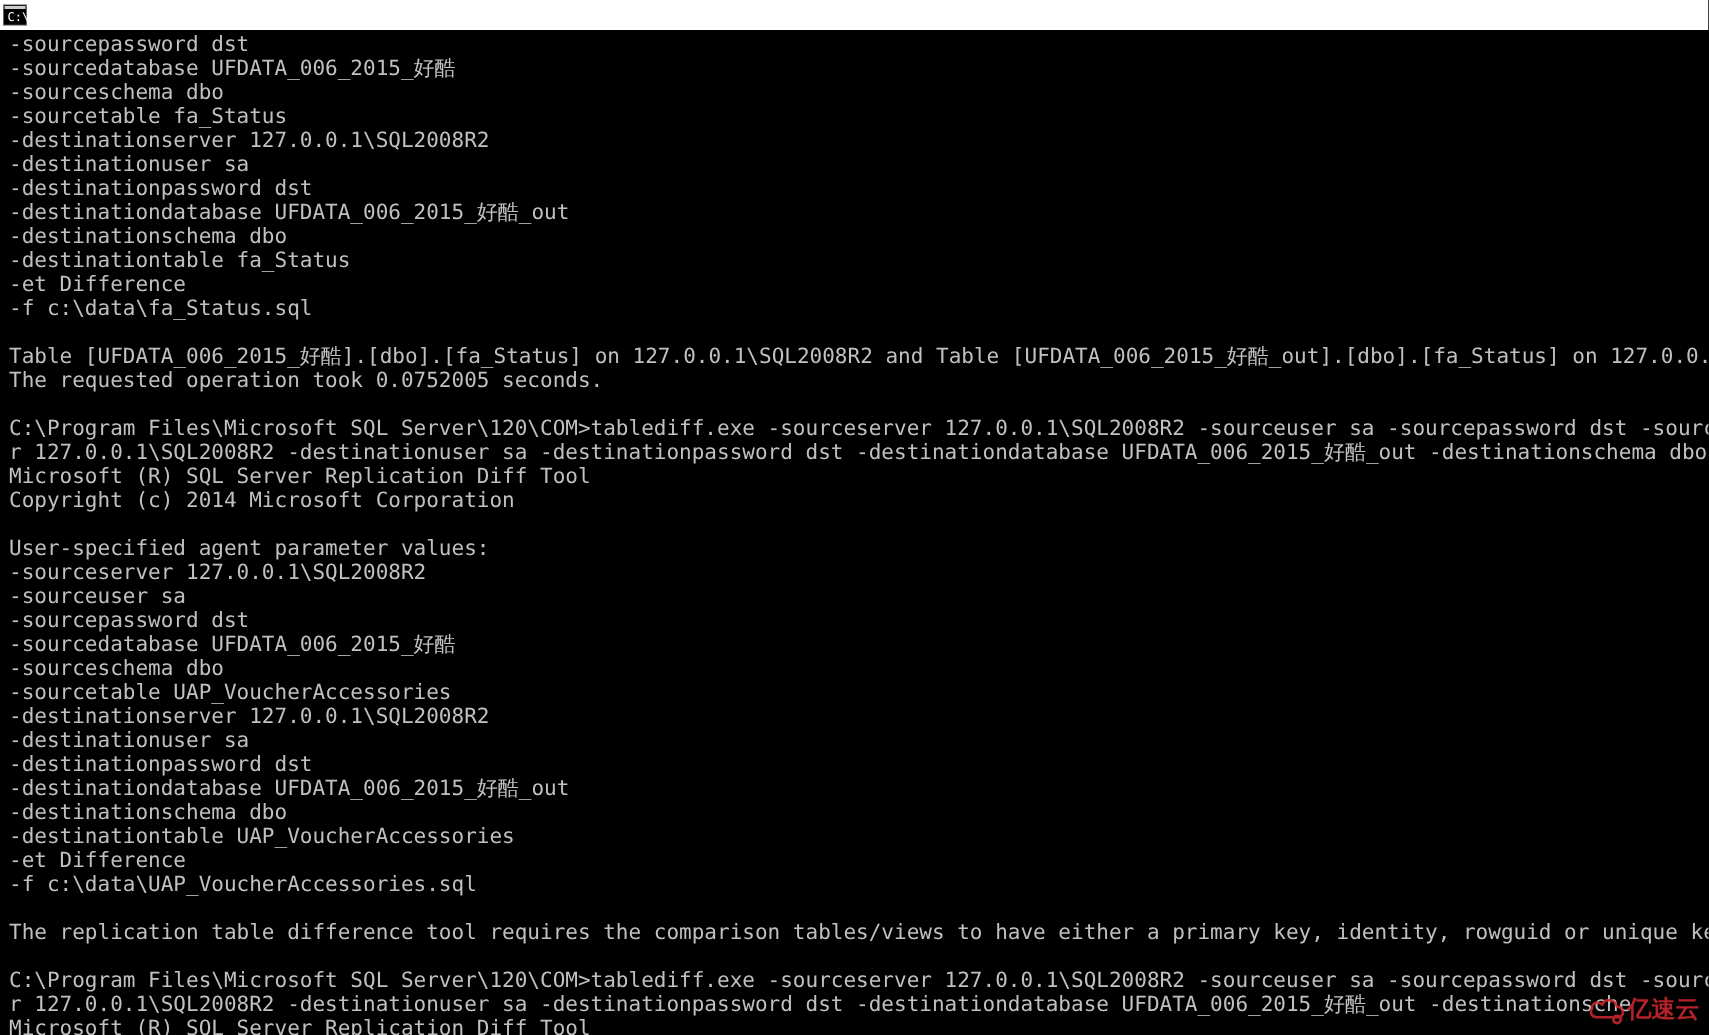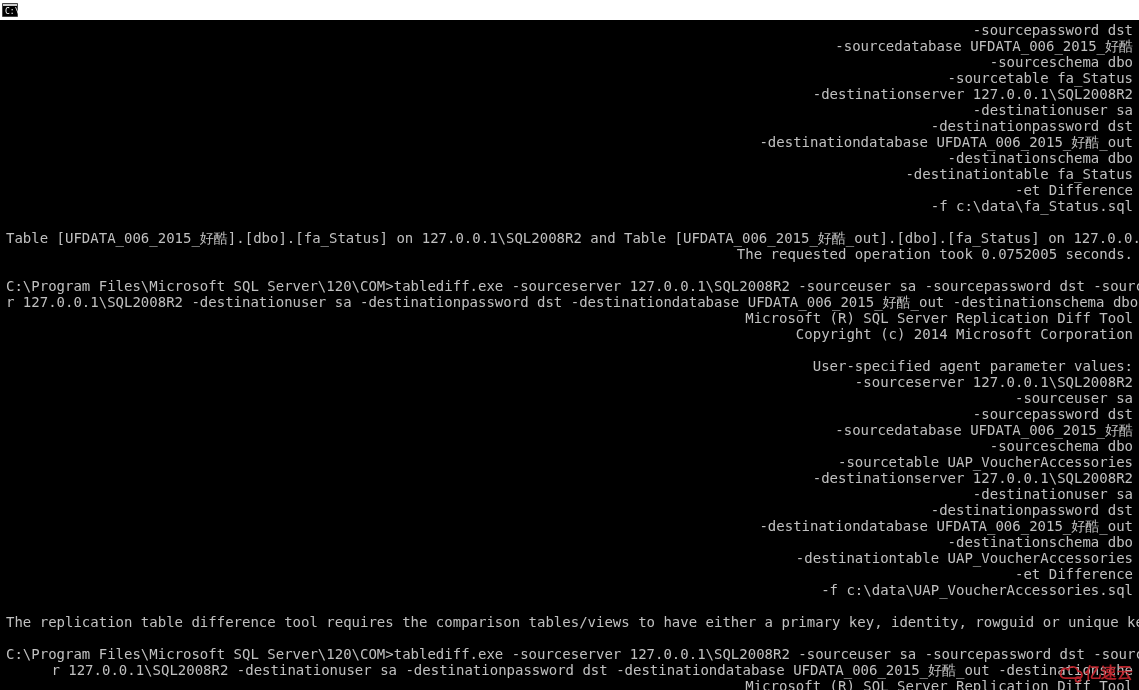--- a/index.html
+++ b/index.html
@@ -36,21 +36,21 @@
     text-overflow: clip;
   }
   .console {
     padding: 2px 6px;
     color: #c0c0c0;
     white-space: pre;
     line-height: 16px;
     font-family: "NSimSun", "Consolas", monospace;
     letter-spacing: 0;
   }
-  .console .line { white-space: pre; text-align: right; }
+  .console .line { white-space: pre; }
   .watermark {
     position: absolute;
     right: 6px;
     bottom: 6px;
     display: flex;
     align-items: center;
     gap: 0;
     color: #c7252e;
     font-family: "Microsoft YaHei", sans-serif;
     font-size: 16px;

